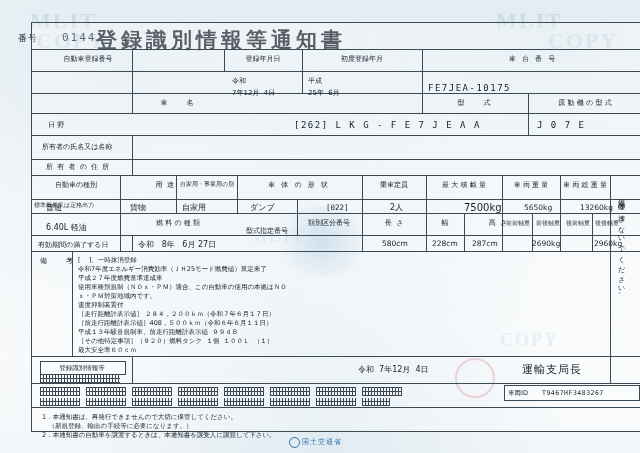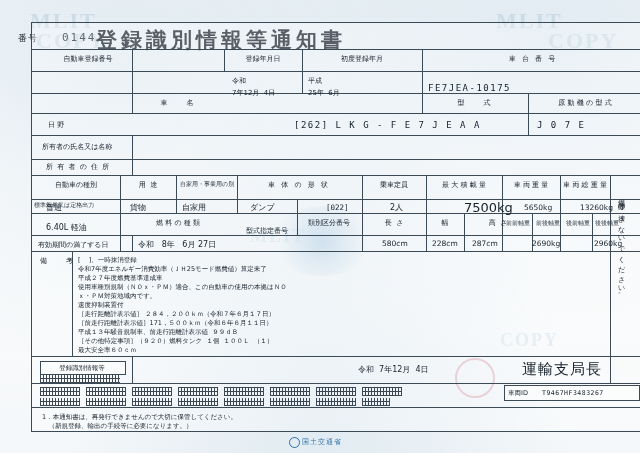--- a/index.html
+++ b/index.html
@@ -186,35 +186,35 @@
       <div class="boxval" style="left:262px;top:97px;">[262] L K G - F E 7 J E A A</div>
       <div class="boxval" style="left:505px;top:97px;">J 0 7 E</div>
 
       <div class="t jp" style="left:16px;top:98px;">日 野</div>
       <div class="t jp" style="left:10px;top:120px;">所有者の氏名又は名称</div>
       <div class="t jp" style="left:14px;top:140px;letter-spacing:1px;">所 有 者 の 住 所</div>
       <div class="t" style="left:106px;top:120px;"></div>
       <div class="t" style="left:106px;top:140px;"></div>
 
       <div class="t jp c" style="left:2px;top:158px;width:84px;">自動車の種別</div>
-      <div class="t jp c" style="left:90px;top:158px;width:52px;">用  途</div>
+      <div class="t jp c" style="left:90px;top:158px;width:52px;text-align:right;">用  途</div>
       <div class="smalllab jp c" style="left:148px;top:157px;width:54px;">自家用・事業用の別</div>
       <div class="t jp c" style="left:207px;top:158px;width:120px;letter-spacing:2px;">車 体 の 形 状</div>
       <div class="t jp c" style="left:332px;top:158px;width:60px;">乗車定員</div>
       <div class="t jp c" style="left:396px;top:158px;width:72px;">最 大 積 載 量</div>
       <div class="t jp c" style="left:472px;top:158px;width:54px;">車 両 重 量</div>
       <div class="t jp c" style="left:530px;top:158px;width:46px;">車 両 総 重 量</div>
 
       <div class="t jp" style="left:14px;top:180px;font-size:8px;">普通</div>
       <div class="t jp" style="left:98px;top:180px;font-size:8px;">貨物</div>
       <div class="t jp" style="left:150px;top:180px;font-size:8px;">自家用</div>
       <div class="t jp" style="left:218px;top:180px;font-size:8px;">ダンプ</div>
       <div class="t mono" style="left:294px;top:180px;font-size:7.5px;">[022]</div>
       <div class="t jp" style="left:358px;top:180px;font-size:8px;">2人</div>
-      <div class="t jp" style="left:432px;top:180px;font-size:13px;">7500kg</div>
+      <div class="t jp" style="left:432px;top:180px;font-size:10px;">7500kg</div>
       <div class="t jp" style="left:492px;top:180px;font-size:7.5px;">5650kg</div>
       <div class="t jp" style="left:548px;top:180px;font-size:7.5px;">13260kg</div>
 
       <div class="t jp c" style="left:90px;top:196px;width:112px;">燃 料 の 種 類</div>
       <div class="t jp c" style="left:207px;top:196px;width:56px;margin-top:8px;">型式指定番号</div>
       <div class="t jp c" style="left:267px;top:196px;width:60px;">類別区分番号</div>
       <div class="t jp c" style="left:332px;top:196px;width:60px;">長  さ</div>
       <div class="t jp c" style="left:396px;top:196px;width:34px;">幅</div>
       <div class="t jp c" style="left:434px;top:196px;width:64px;">高  さ</div>
       <div class="smalllab jp c" style="left:472px;top:196px;width:28px;">前前軸重</div>
@@ -237,30 +237,30 @@
       <div class="vert" style="left:584px;top:170px;height:150px;">備品等は壊さないでください。</div>
 
       <div class="t jp" style="left:8px;top:234px;letter-spacing:2px;">備    考</div>
       <div class="notes jp" style="left:46px;top:233px;">[    ]、一時抹消登録</div>
       <div class="notes jp" style="left:46px;top:242px;">令和7年度エネルギー消費効率（ＪＨ25モード燃費値）算定未了</div>
       <div class="notes jp" style="left:46px;top:251px;">平成２７年度燃費基準達成車</div>
       <div class="notes jp" style="left:46px;top:260px;">使用車種別規制（ＮＯｘ・ＰＭ）適合、この自動車の使用の本拠はＮＯ</div>
       <div class="notes jp" style="left:46px;top:269px;">ｘ・ＰＭ対策地域内です。</div>
       <div class="notes jp" style="left:46px;top:278px;">速度抑制装置付</div>
       <div class="notes jp" style="left:46px;top:287px;">［走行距離計表示値］ ２８４，２００ｋｍ（令和７年６月１７日）</div>
-      <div class="notes jp" style="left:46px;top:296px;">［前走行距離計表示値］171，５００ｋｍ（令和６年６月１１日）</div>
+      <div class="notes jp" style="left:46px;top:296px;">［前走行距離計表示値］408，５００ｋｍ（令和６年６月１１日）</div>
       <div class="notes jp" style="left:46px;top:305px;">平成１３年騒音規制車、前走行距離計表示値  ９９ｄＢ</div>
       <div class="notes jp" style="left:46px;top:314px;">［その他特定事項］（９２０）燃料タンク  １個  １００Ｌ  （１）</div>
       <div class="notes jp" style="left:46px;top:323px;">最大安全率６０ｃｍ</div>
 
       <div class="stamp" style="left:8px;top:338px;width:84px;height:12px;"></div>
       <div class="t jp c" style="left:8px;top:341px;width:84px;font-size:6.5px;">登録識別情報等</div>
 
       <div class="t jp" style="left:326px;top:342px;font-size:8px;">令和  7年12月  4日</div>
-      <div class="t jp" style="left:490px;top:342px;font-size:15px;letter-spacing:1px;">運輸支局長</div>
+      <div class="t jp" style="left:490px;top:342px;font-size:11px;letter-spacing:1px;">運輸支局長</div>
 
       <div class="qrpat" style="left:8px;top:352px;width:80px;height:8px;"></div>
 
       <div class="qrpat" style="left:8px;top:364px;width:40px;height:9px;"></div>
       <div class="qrpat" style="left:54px;top:364px;width:40px;height:9px;"></div>
       <div class="qrpat" style="left:100px;top:364px;width:40px;height:9px;"></div>
       <div class="qrpat" style="left:146px;top:364px;width:40px;height:9px;"></div>
       <div class="qrpat" style="left:192px;top:364px;width:40px;height:9px;"></div>
       <div class="qrpat" style="left:238px;top:364px;width:40px;height:9px;"></div>
       <div class="qrpat" style="left:284px;top:364px;width:40px;height:9px;"></div>
@@ -276,20 +276,21 @@
       <div class="qrpat" style="left:330px;top:375px;width:28px;height:8px;"></div>
 
       <div class="barlab jp" style="left:12px;top:373px;opacity:0;">数字列 数字列</div>
 
       <div class="stamp" style="left:472px;top:362px;width:134px;height:14px;"></div>
       <div class="t jp" style="left:476px;top:366px;font-size:6.5px;">車両ID</div>
       <div class="t mono" style="left:502px;top:366px;font-size:6.5px;letter-spacing:.5px;margin-left:8px;">T9467HF3483267</div>
 
       <div class="notes jp" style="left:10px;top:390px;">1．本通知書は、再発行できませんので大切に保管してください。</div>
       <div class="notes jp" style="left:10px;top:399px;">　（新規登録、輸出の手続等に必要になります。）</div>
+      <div class="notes jp" style="left:10px;top:408px;">2．本通知書の自動車を譲渡するときは、本通知書を譲受人に譲渡して下さい。</div>
 
     </div>
   </div>
 
   <div class="circ" style="left:289px;top:437px;"></div>
   <div class="footlogo jp" style="left:302px;">国土交通省</div>
 
 </div>
 
 </body></html>

